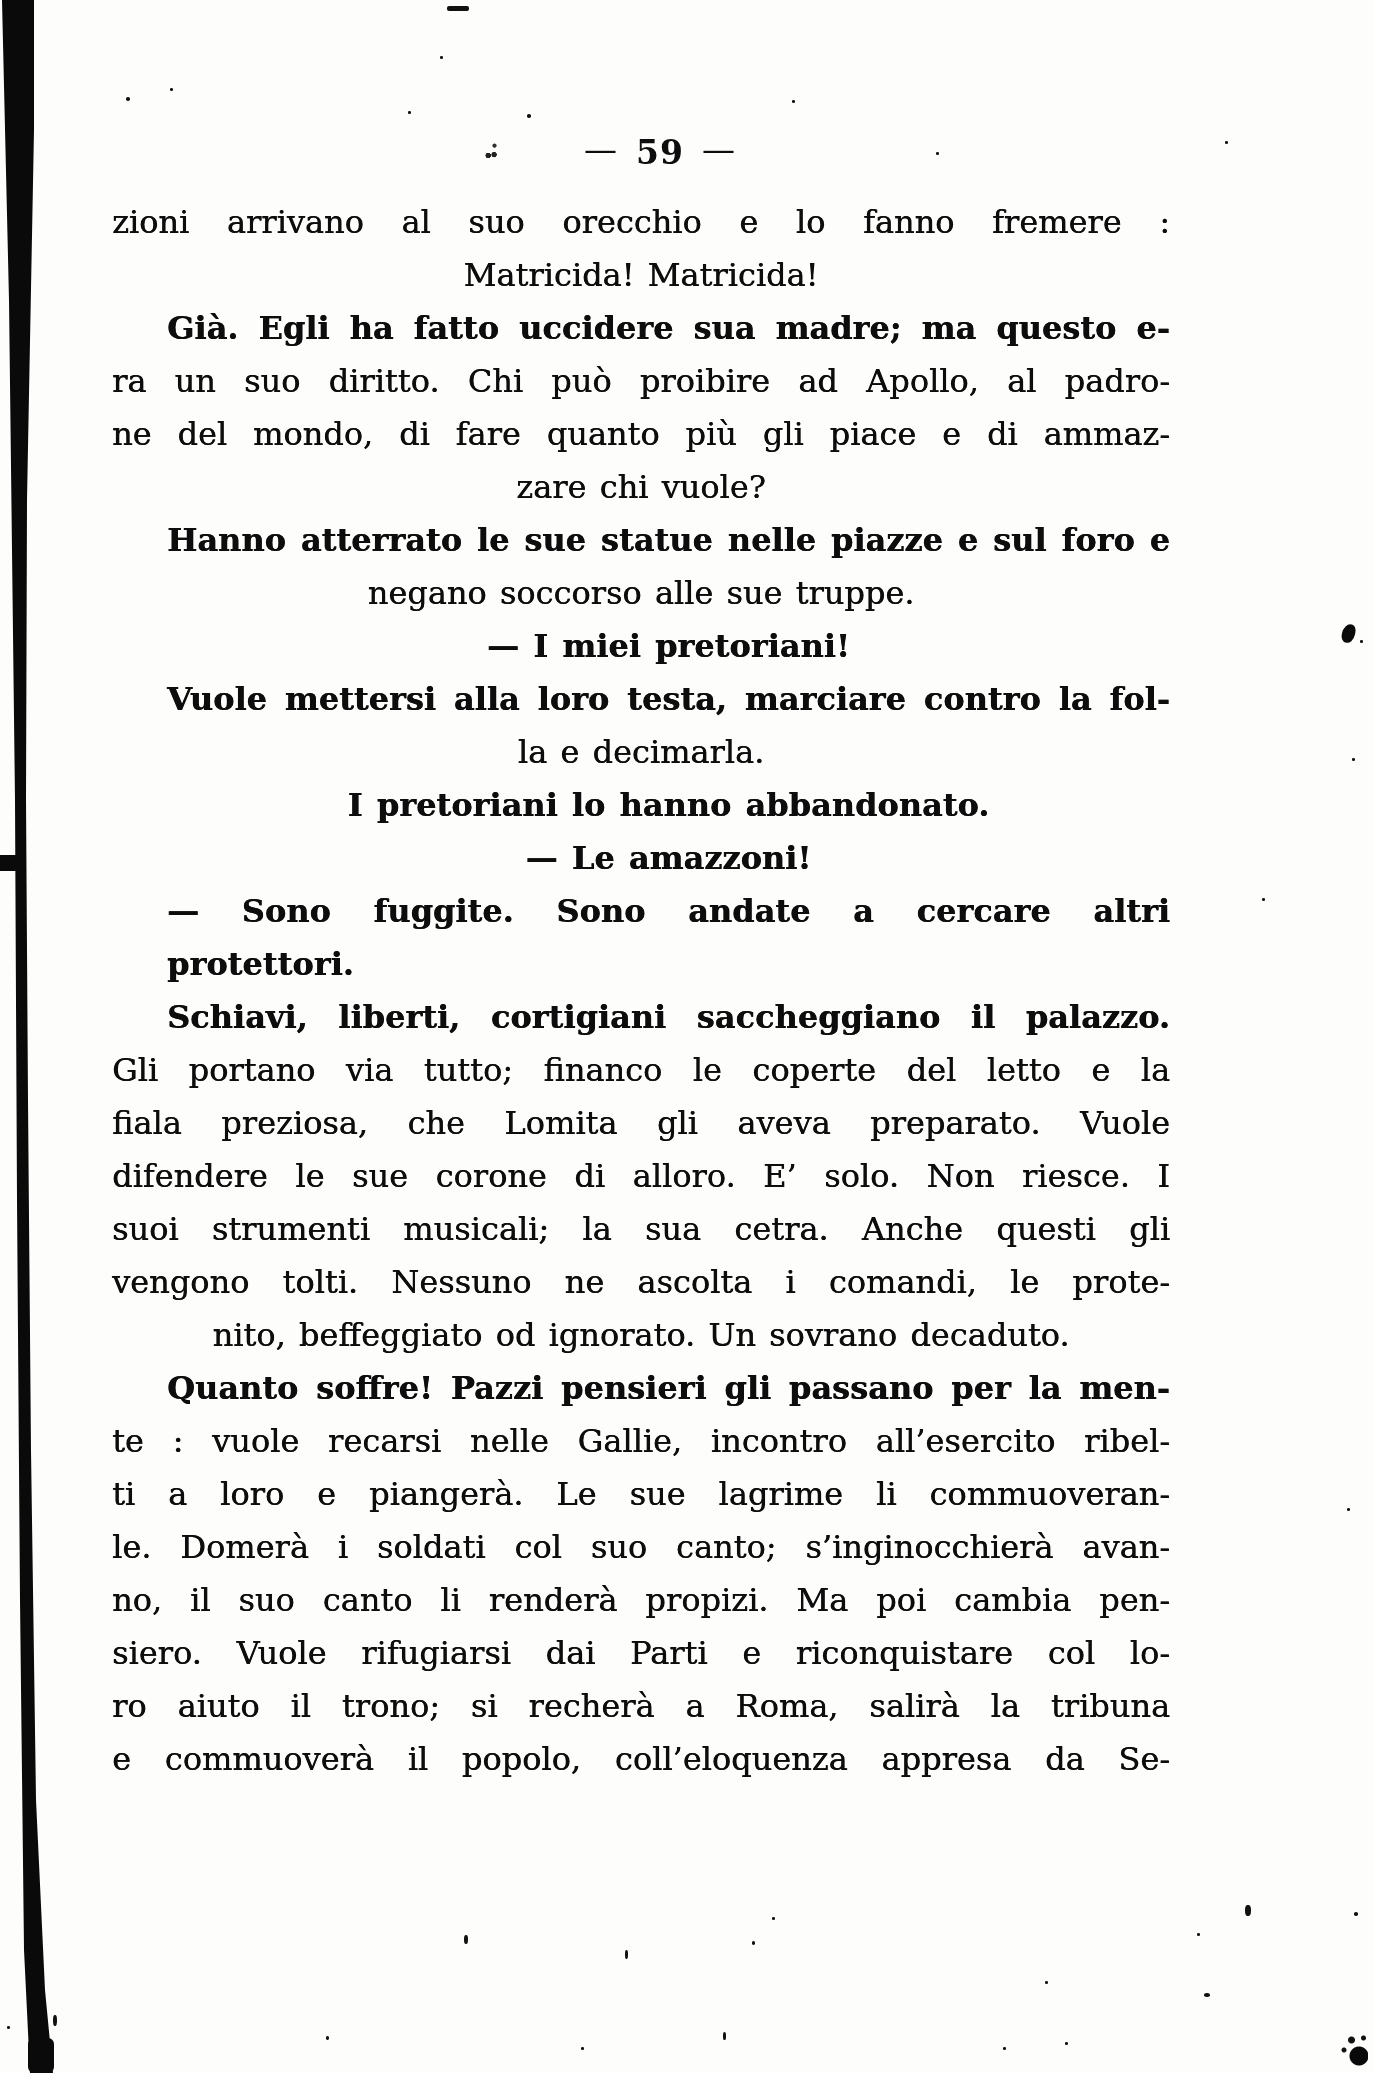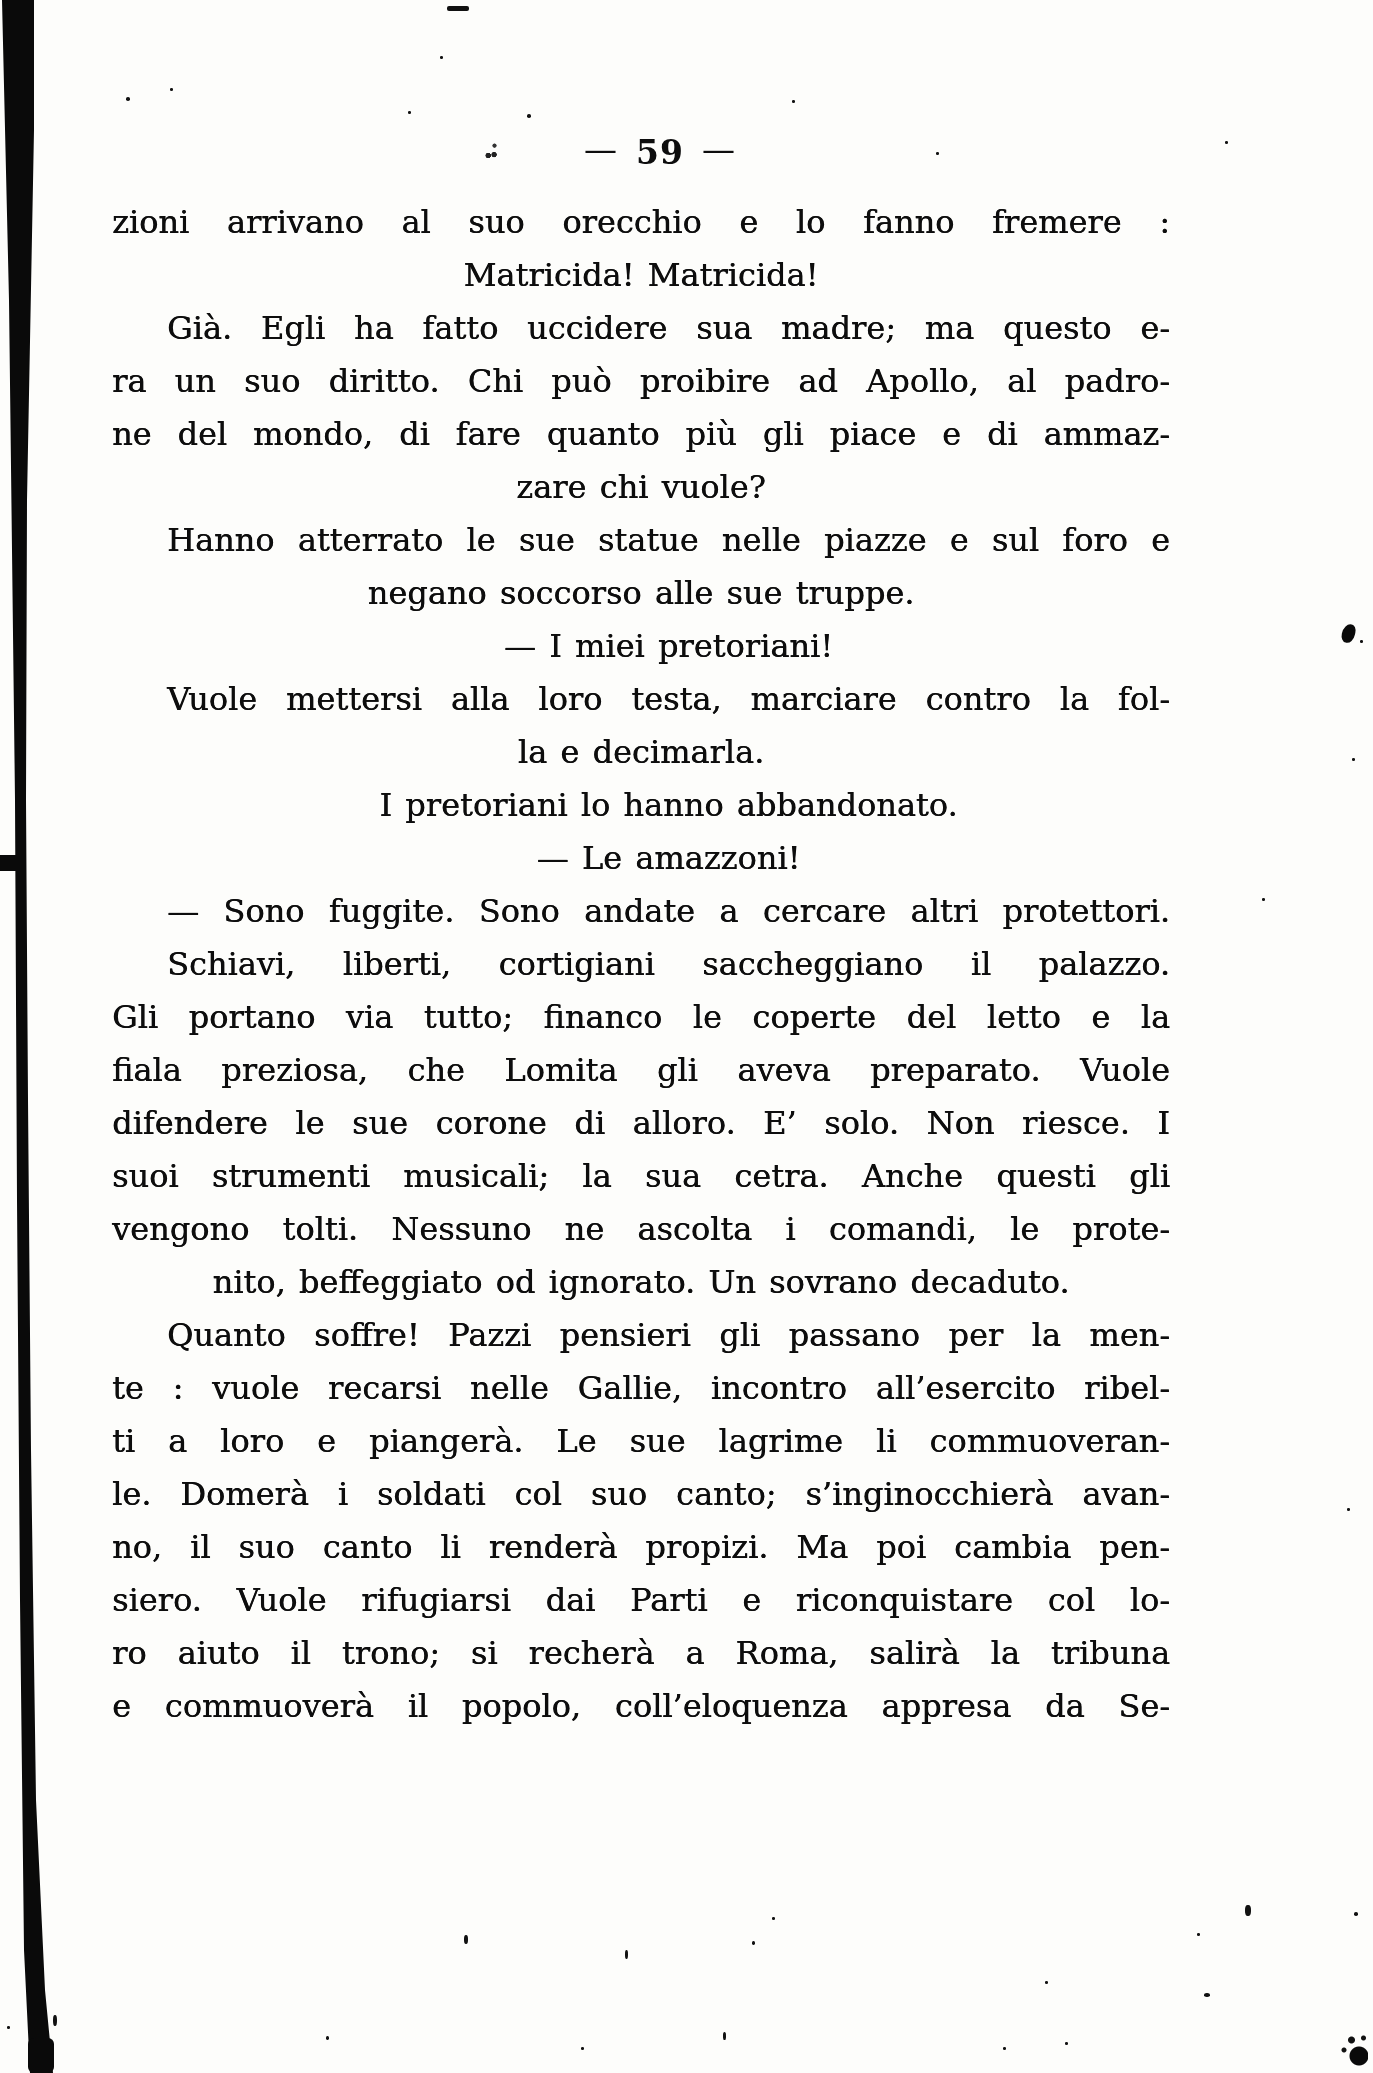--- a/index.html
+++ b/index.html
@@ -19,21 +19,21 @@
   .page-header .dash{font-weight:400;position:relative;top:-3px;}
   .page-header .num{font-weight:700;margin:0 18px;}
   .text-block{
     position:absolute;left:112px;top:196px;width:1058px;
     font-size:32px;line-height:53px;
     word-spacing:3px;
     text-shadow:0.4px 0 currentColor;
   }
   .line{width:100%;text-align:center;}
   .line.justify{text-align:justify;text-align-last:justify;}
-  .line.indent{padding-left:55px;box-sizing:border-box;}
+  .line.indent{padding-left:55px;box-sizing:border-box;font-weight:bold;}
   .speck{position:absolute;background:#111;border-radius:45%;}
   .smudge{
     position:absolute;left:484px;top:142px;width:14px;height:18px;
     background:
       radial-gradient(circle at 30% 75%, #222 0 2.5px, transparent 3px),
       radial-gradient(circle at 75% 20%, #333 0 1.8px, transparent 2.4px),
       radial-gradient(circle at 72% 70%, #222 0 2.4px, transparent 3px);
   }
   .blob-right{
     position:absolute;left:1342px;top:624px;width:13px;height:19px;

